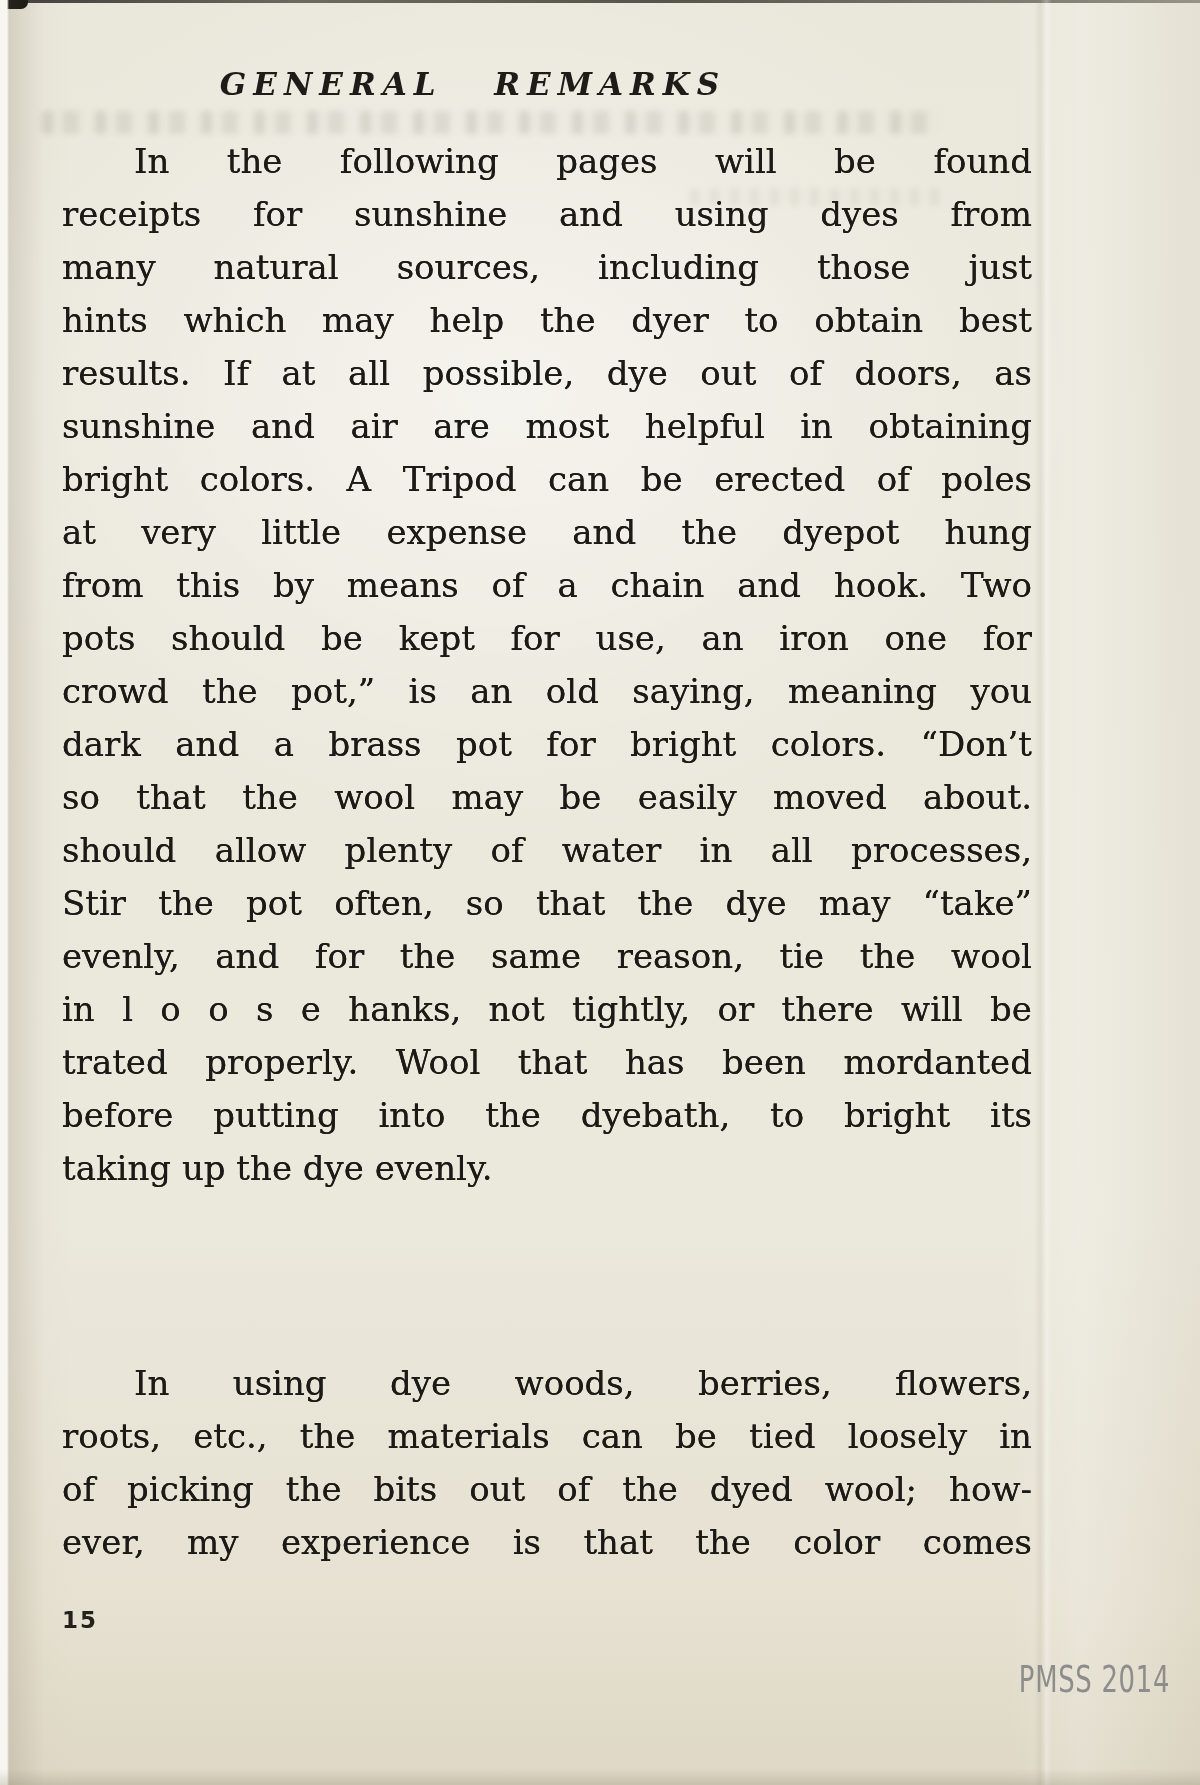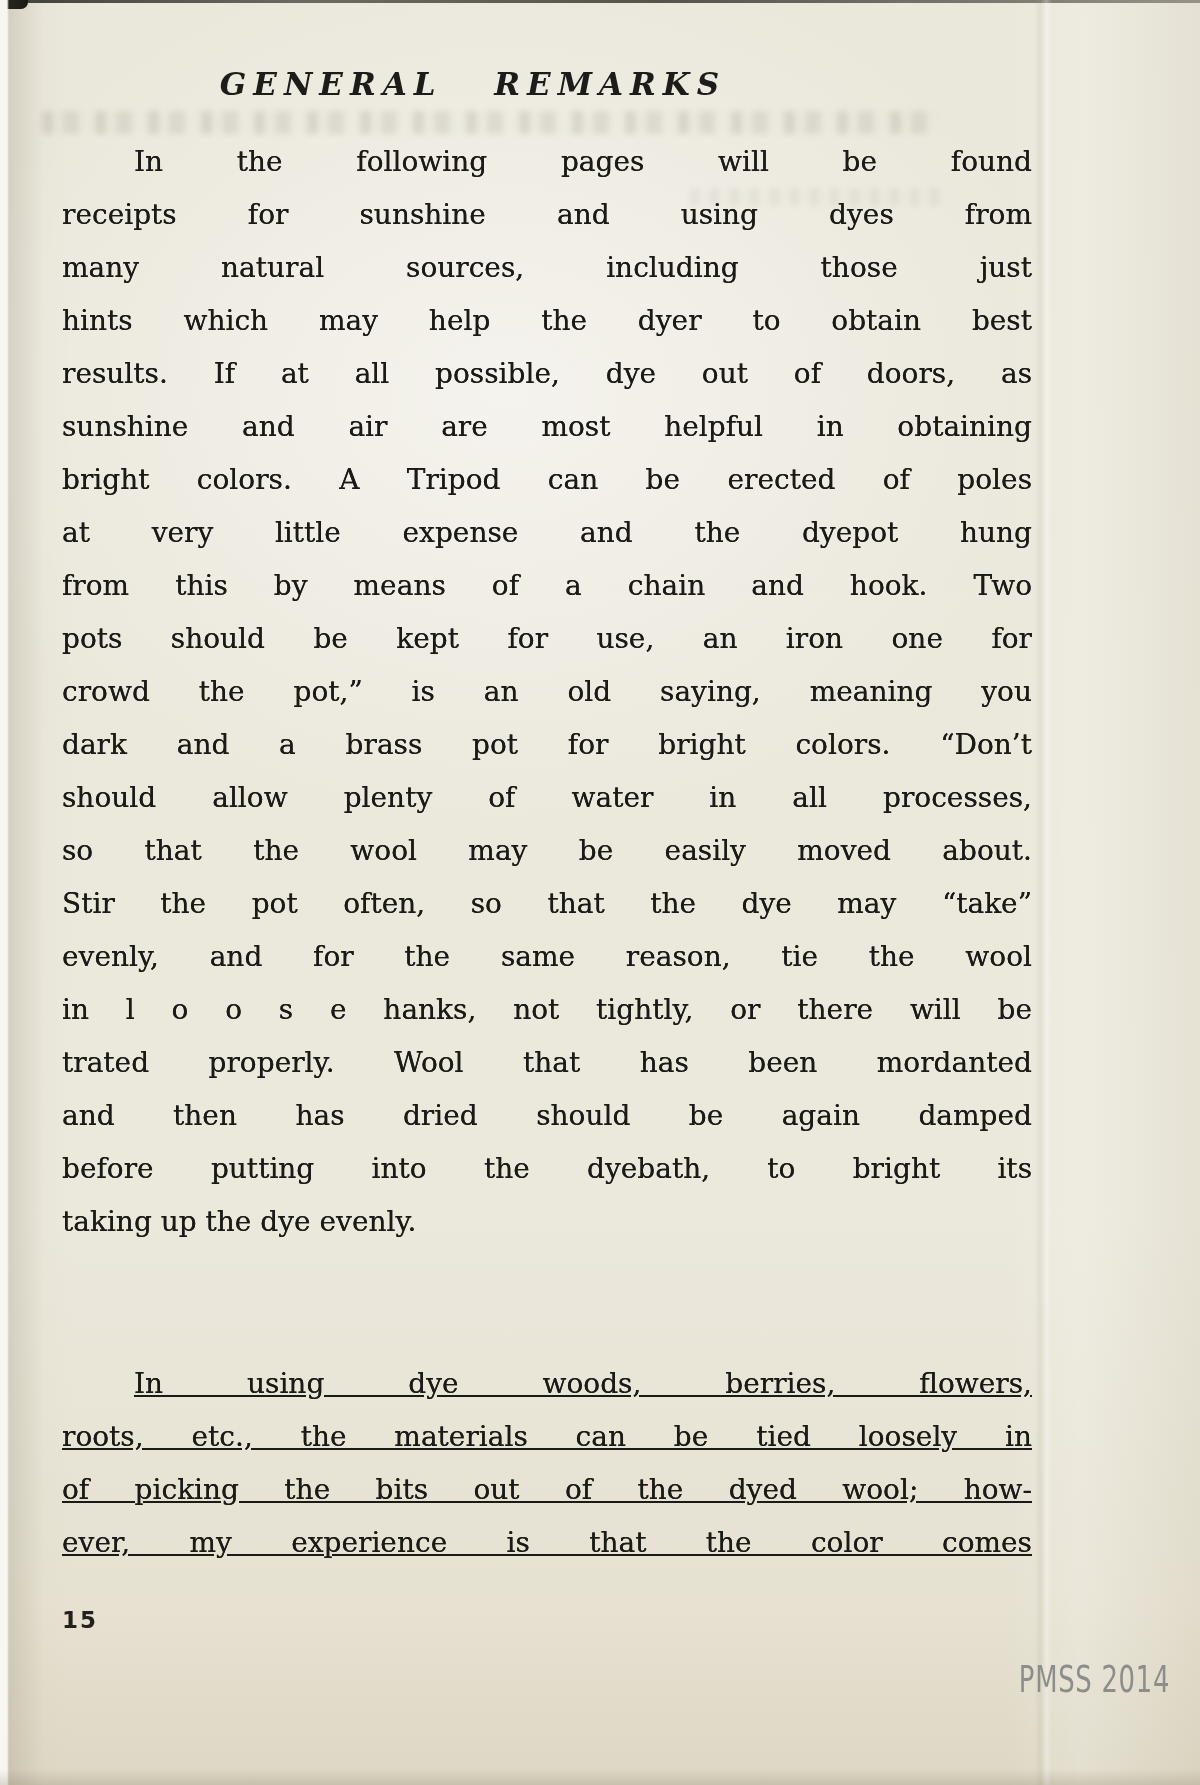--- a/index.html
+++ b/index.html
@@ -41,23 +41,23 @@
   }
   .ghost2{
     position:absolute;top:188px;left:690px;width:250px;height:18px;
     background:repeating-linear-gradient(90deg,
       rgba(100,98,86,0.30) 0 9px, rgba(100,98,86,0.03) 9px 20px);
     filter:blur(3px);opacity:.28;border-radius:4px;
   }
   
   .para{position:absolute;left:62px;width:970px;color:#1b1a16;}
   .para1{top:135px;}
-  .para2{top:1357px;text-decoration:underline;}
+  .para2{top:1357px;}
   .line{
-    height:53px;line-height:53px;font-size:28px;
+    height:53px;line-height:53px;font-size:34px;
     text-align:justify;text-align-last:justify;
     text-shadow:0 0 0.5px rgba(20,18,14,0.9);
     overflow:hidden;
   }
   .line.indent{text-indent:72px;}
   .line.end{text-align-last:left;}
   .pagenum{
     position:absolute;top:1607px;left:62px;width:970px;height:42px;
     font-family:"DejaVu Sans", sans-serif;
     font-weight:bold;font-size:23px;letter-spacing:2px;color:#22211c;
@@ -92,27 +92,26 @@
       <div class="line">many natural sources, including those just</div>
       <div class="line">hints which may help the dyer to obtain best</div>
       <div class="line">results. If at all possible, dye out of doors, as</div>
       <div class="line">sunshine and air are most helpful in obtaining</div>
       <div class="line">bright colors. A Tripod can be erected of poles</div>
       <div class="line">at very little expense and the dyepot hung</div>
       <div class="line">from this by means of a chain and hook. Two</div>
       <div class="line">pots should be kept for use, an iron one for</div>
       <div class="line">crowd the pot,” is an old saying, meaning you</div>
       <div class="line">dark and a brass pot for bright colors. “Don’t</div>
+      <div class="line">so that the wool may be easily moved about.</div>
       <div class="line">should allow plenty of water in all processes,</div>
-      <div class="line">so that the wool may be easily moved about.</div>
       <div class="line">Stir the pot often, so that the dye may “take”</div>
       <div class="line">evenly, and for the same reason, tie the wool</div>
       <div class="line">in l o o s e hanks, not tightly, or there will be</div>
       <div class="line">trated properly. Wool that has been mordanted</div>
-      <div class="line">and then has dried should be again damped</div>
       <div class="line">before putting into the dyebath, to bright its</div>
       <div class="line end">taking up the dye evenly.</div>
     </div>
 
   <div class="para para2">
       <div class="line indent">In using dye woods, berries, flowers,</div>
       <div class="line">roots, etc., the materials can be tied loosely in</div>
       <div class="line">of picking the bits out of the dyed wool; how-</div>
       <div class="line">ever, my experience is that the color comes</div>
     </div>

